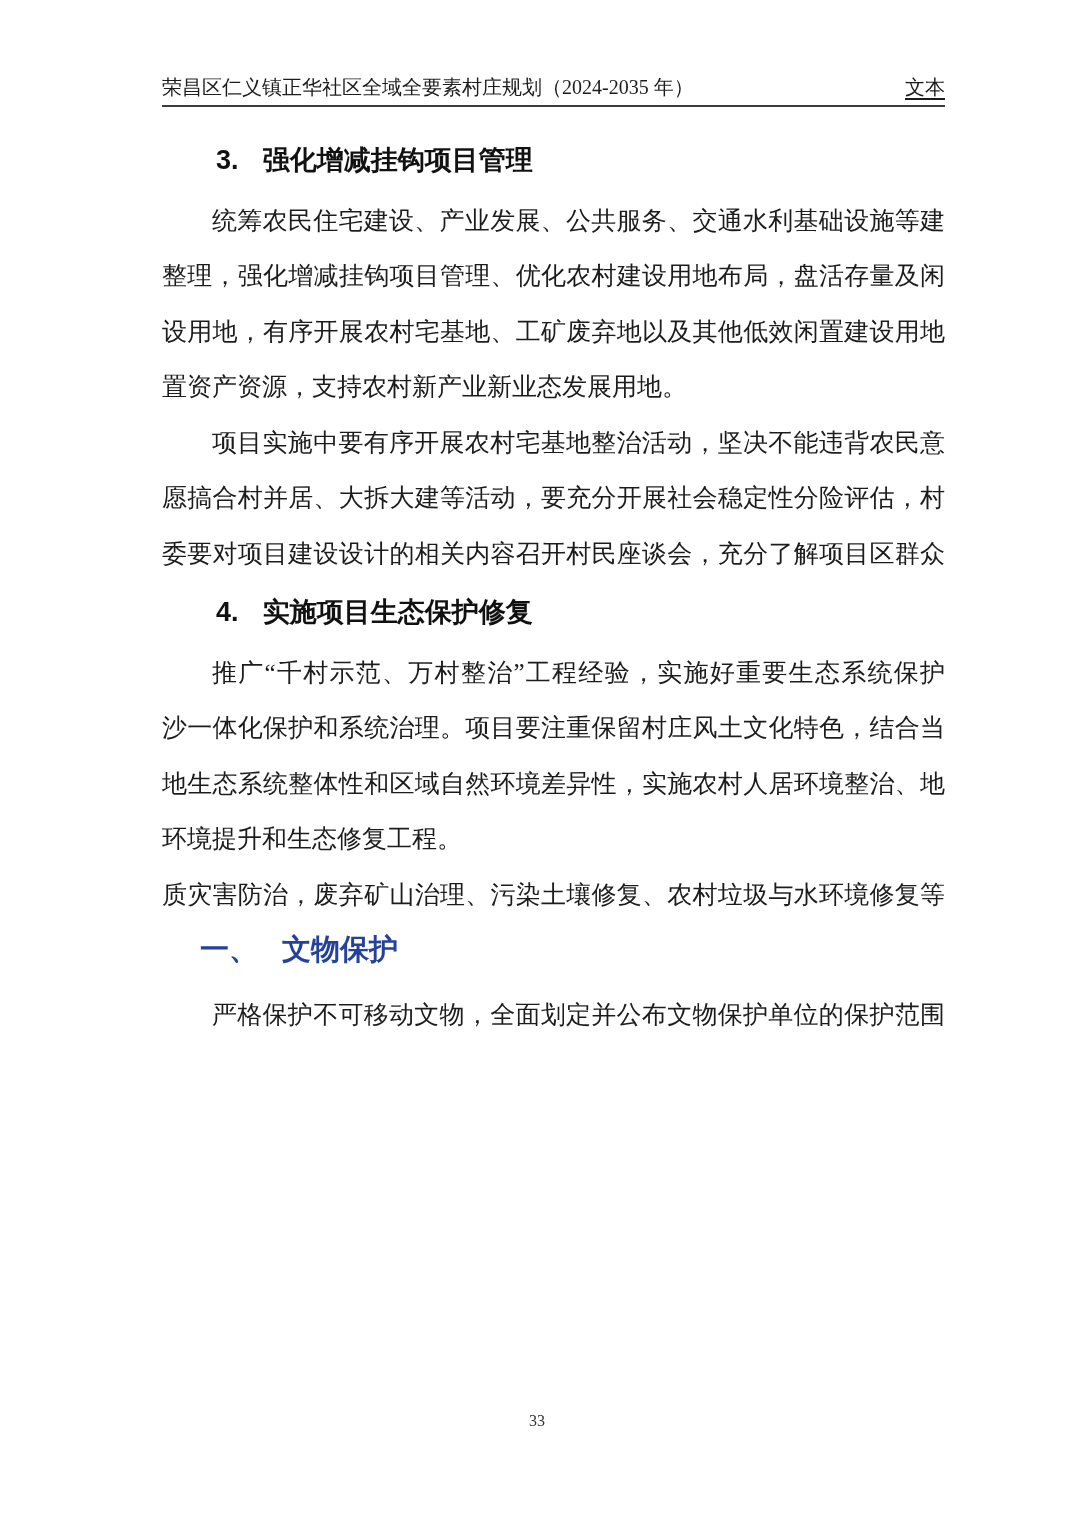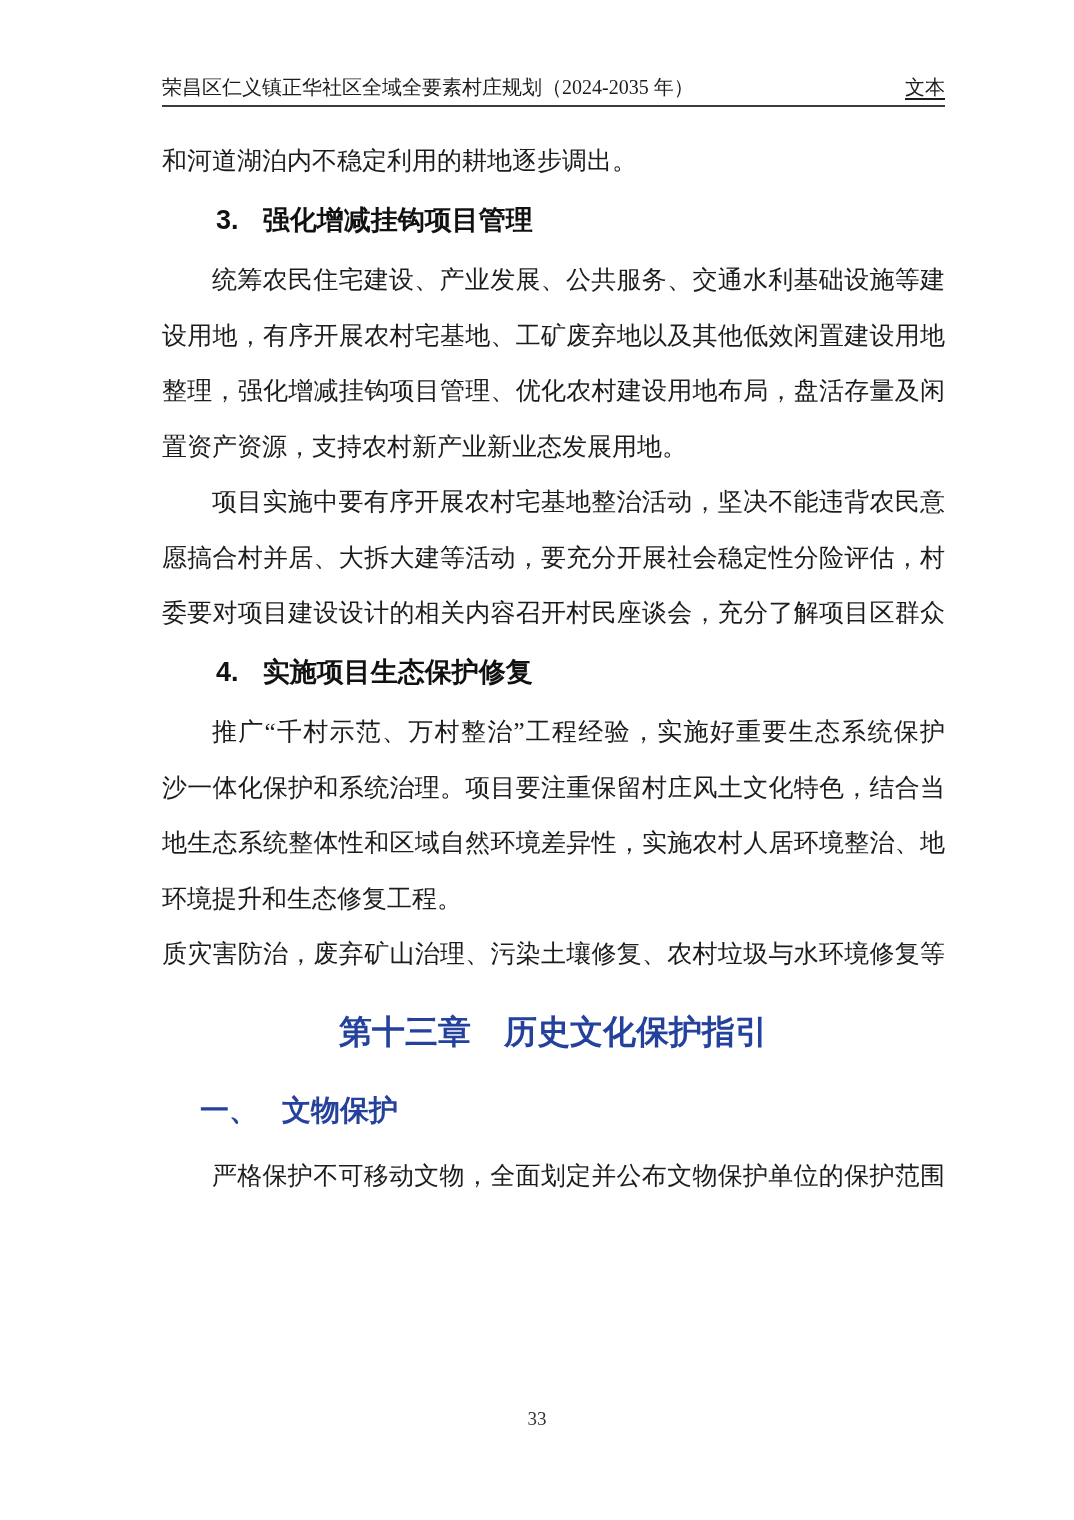--- a/index.html
+++ b/index.html
@@ -75,62 +75,60 @@
     padding-left: 38px;
     color: #24419c;
   }
   .section-heading .num { margin-right: 24px; }
   
   .footer {
     position: absolute;
     left: 0; right: 0;
     bottom: 90px;
     text-align: center;
-    font-size: 19px;
+    font-size: 16px;
     color: #333333;
   }
 </style>
 </head>
 <body>
 
 <div class="page">
 
   <div class="header">
     <span class="header-title">荣昌区仁义镇正华社区全域全要素村庄规划（2024-2035 年）</span>
     <span class="header-doctype">文本</span>
   </div>
 
   <div class="content">
 
-    <div class="line last">和河道湖泊内不稳定利用的耕地逐步调出。</div>
 
     <div class="subheading">
       <span class="num">3.</span><span>强化增减挂钩项目管理</span>
     </div>
 
     <div class="line indent">统筹农民住宅建设、产业发展、公共服务、交通水利基础设施等建</div>
+    <div class="line">整理，强化增减挂钩项目管理、优化农村建设用地布局，盘活存量及闲</div>
     <div class="line">设用地，有序开展农村宅基地、工矿废弃地以及其他低效闲置建设用地</div>
-    <div class="line">整理，强化增减挂钩项目管理、优化农村建设用地布局，盘活存量及闲</div>
     <div class="line last">置资产资源，支持农村新产业新业态发展用地。</div>
 
     <div class="line indent">项目实施中要有序开展农村宅基地整治活动，坚决不能违背农民意</div>
     <div class="line">愿搞合村并居、大拆大建等活动，要充分开展社会稳定性分险评估，村</div>
     <div class="line">委要对项目建设设计的相关内容召开村民座谈会，充分了解项目区群众</div>
 
     <div class="subheading">
       <span class="num">4.</span><span>实施项目生态保护修复</span>
     </div>
 
     <div class="line indent">推广“千村示范、万村整治”工程经验，实施好重要生态系统保护</div>
     <div class="line">沙一体化保护和系统治理。项目要注重保留村庄风土文化特色，结合当</div>
     <div class="line">地生态系统整体性和区域自然环境差异性，实施农村人居环境整治、地</div>
     <div class="line last">环境提升和生态修复工程。</div>
     <div class="line">质灾害防治，废弃矿山治理、污染土壤修复、农村垃圾与水环境修复等</div>
 
-    <div class="chapter-heading">第十三章　历史文化保护指引</div>
 
     <div class="section-heading">
       <span class="num">一、</span><span>文物保护</span>
     </div>
 
     <div class="line indent topgap">严格保护不可移动文物，全面划定并公布文物保护单位的保护范围</div>
 
   </div>
 
   <div class="footer">

